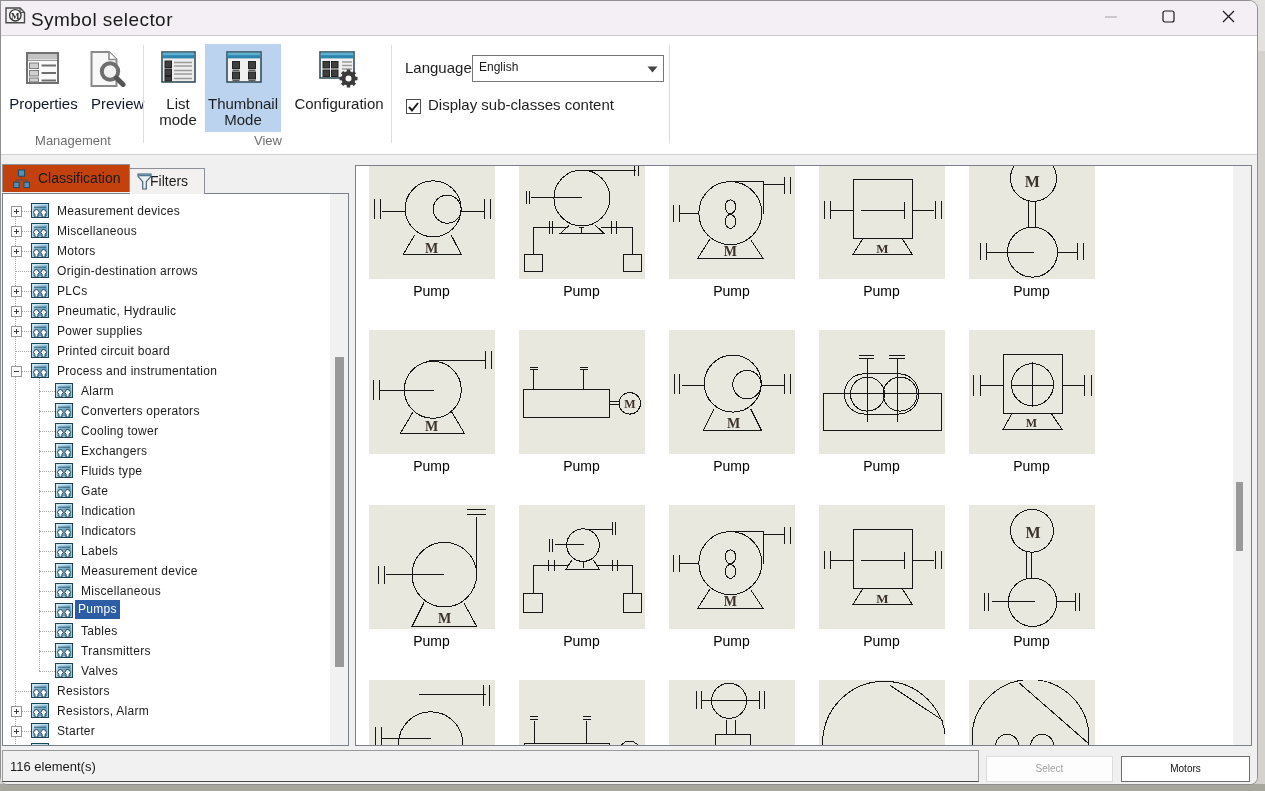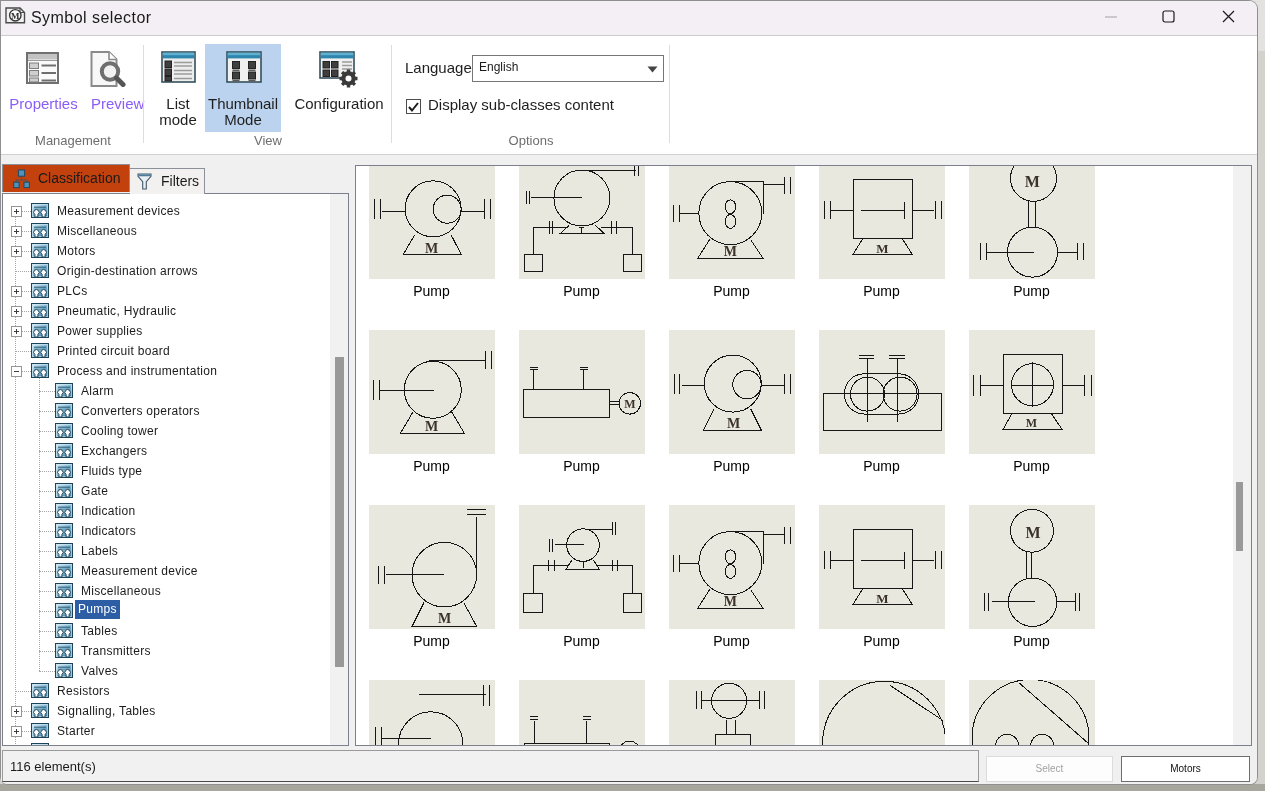--- a/index.html
+++ b/index.html
@@ -4,40 +4,40 @@
 <style>
 html,body{margin:0;padding:0;width:1265px;height:791px;overflow:hidden;
  font-family:"Liberation Sans",sans-serif;background:#d3d2cc;}
 *{box-sizing:border-box;}
 .abs{position:absolute;}
 #desk-top{position:absolute;left:1252px;top:0;width:13px;height:51px;background:#e3e2e0;}
 #desk-bottom{position:absolute;left:0;top:784px;width:1265px;height:7px;background:#a8a79d;}
 #win{position:absolute;left:0;top:0;width:1258px;height:785px;background:#f0f0f0;
  border:1px solid #8f8f8f;border-left:none;border-radius:0 9px 8px 8px;overflow:hidden;}
 #titlebar{position:absolute;left:0;top:0;width:100%;height:34px;background:#f4eff4;}
-#title-text{position:absolute;left:31px;top:8px;font-size:16px;letter-spacing:0.45px;color:#1a1a1a;}
+#title-text{position:absolute;left:31px;top:8px;font-size:19px;letter-spacing:0.45px;color:#1a1a1a;}
 #ribbon{position:absolute;left:0;top:35px;width:100%;height:119px;background:#ffffff;
  border-bottom:1px solid #d0d0d0;}
 .rsep{position:absolute;top:9px;width:1px;height:98px;background:#dcdcdc;}
 .rlabel{position:absolute;font-size:15px;color:#1e1e1e;text-align:center;line-height:16px;}
-.rlabel.gray{color:#8b5cf6;}
+.rlabel.gray{color:#0f172a;}
 .rgroup{position:absolute;top:97px;font-size:13px;color:#6e6e6e;text-align:center;}
 #thumbsel{position:absolute;left:205px;top:8px;width:76px;height:88px;background:#bcd3ef;}
 #langbox{position:absolute;left:472px;top:19px;width:192px;height:27px;border:1px solid #767676;background:#fff;}
 #langbox span{position:absolute;left:6px;top:4px;font-size:12px;color:#1a1a1a;}
 #cb{position:absolute;left:406px;top:63px;width:15px;height:15px;border:1px solid #4d4d4d;background:#fff;}
 #content{position:absolute;left:0;top:155px;width:100%;height:630px;background:#f0f0f0;}
 
 .tab{position:absolute;font-size:14px;color:#1b1b1b;}
 #tab1{left:2px;top:8px;width:128px;height:28px;background:#c2410c;
  border:1px solid #8c9099;border-bottom:none;z-index:3;}
 #tab2{left:130px;top:12px;width:75px;height:26px;background:#f2f1ef;
  border:1px solid #8c9099;border-bottom:none;border-left:none;z-index:2;}
 #tab1 span{position:absolute;left:35px;top:5px;}
-#tab2 span{position:absolute;left:31px;top:4px;}
+#tab2 span{position:absolute;left:20px;top:4px;}
 
 #treepanel{position:absolute;left:2px;top:37px;width:347px;height:553px;background:#fff;
  border:1px solid #7b808c;overflow:hidden;z-index:1;}
 #treescroll{position:absolute;right:0;top:0;width:18px;height:100%;background:#f1f1f1;}
 #treethumb{position:absolute;left:5px;top:163px;width:9px;height:310px;background:#999999;}
 .trow{position:absolute;height:20px;font-size:12px;letter-spacing:0.3px;color:#1b1b1b;line-height:20px;white-space:nowrap;}
 .texp{position:absolute;width:9px;height:9px;border:1px solid #969696;background:#fff;}
 .ticon{position:absolute;width:18px;height:15px;}
 .sel{background:#2d5da5;color:#fff;padding:0 3px;height:19px;line-height:19px;}
 
@@ -188,21 +188,20 @@
       </g>
     </svg>
 
     <div class="rlabel gray" style="left:8px;top:60px;width:71px">Properties</div>
     <div class="rlabel gray" style="left:91px;top:60px;width:52px">Preview</div>
     <div class="rlabel" style="left:152px;top:60px;width:52px">List<br>mode</div>
     <div class="rlabel" style="left:206px;top:60px;width:74px">Thumbnail<br>Mode</div>
     <div class="rlabel" style="left:293px;top:60px;width:92px">Configuration</div>
     <div class="rgroup" style="left:10px;width:126px">Management</div>
     <div class="rgroup" style="left:144px;width:248px">View</div>
-    <div class="rgroup" style="left:392px;width:278px">Options</div>
     <div class="rsep" style="left:143px"></div>
     <div class="rsep" style="left:391px"></div>
     <div class="rsep" style="left:669px"></div>
     <div class="rlabel" style="left:405px;top:24px">Language</div>
     <div id="langbox">
         <span>English</span>
       <svg class="abs" style="right:5px;top:10px" width="11" height="7" viewBox="0 0 11 7">
           <path d="M0.5,0.5 h10 l-5,6 z" fill="#444"></path>
         </svg>
     </div>
@@ -388,21 +387,21 @@
         </svg>
       <div class="trow" style="left:54px;top:487px">Resistors</div>
       <div class="dot-h" style="left:12px;top:517px;width:16px"></div>
       <div class="texp" style="left:8px;top:512px">
           <div class="pl-h"></div>
           <div class="pl-v"></div>
         </div>
       <svg class="ticon" style="left:28px;top:509px" viewBox="0 0 18 15">
           <use href="#tico"></use>
         </svg>
-      <div class="trow" style="left:54px;top:507px">Signalling, Tables</div>
+      <div class="trow" style="left:54px;top:507px">Resistors, Alarm</div>
       <div class="dot-h" style="left:12px;top:537px;width:16px"></div>
       <div class="texp" style="left:8px;top:532px">
           <div class="pl-h"></div>
           <div class="pl-v"></div>
         </div>
       <svg class="ticon" style="left:28px;top:529px" viewBox="0 0 18 15">
           <use href="#tico"></use>
         </svg>
       <div class="trow" style="left:54px;top:527px">Starter</div>
 

